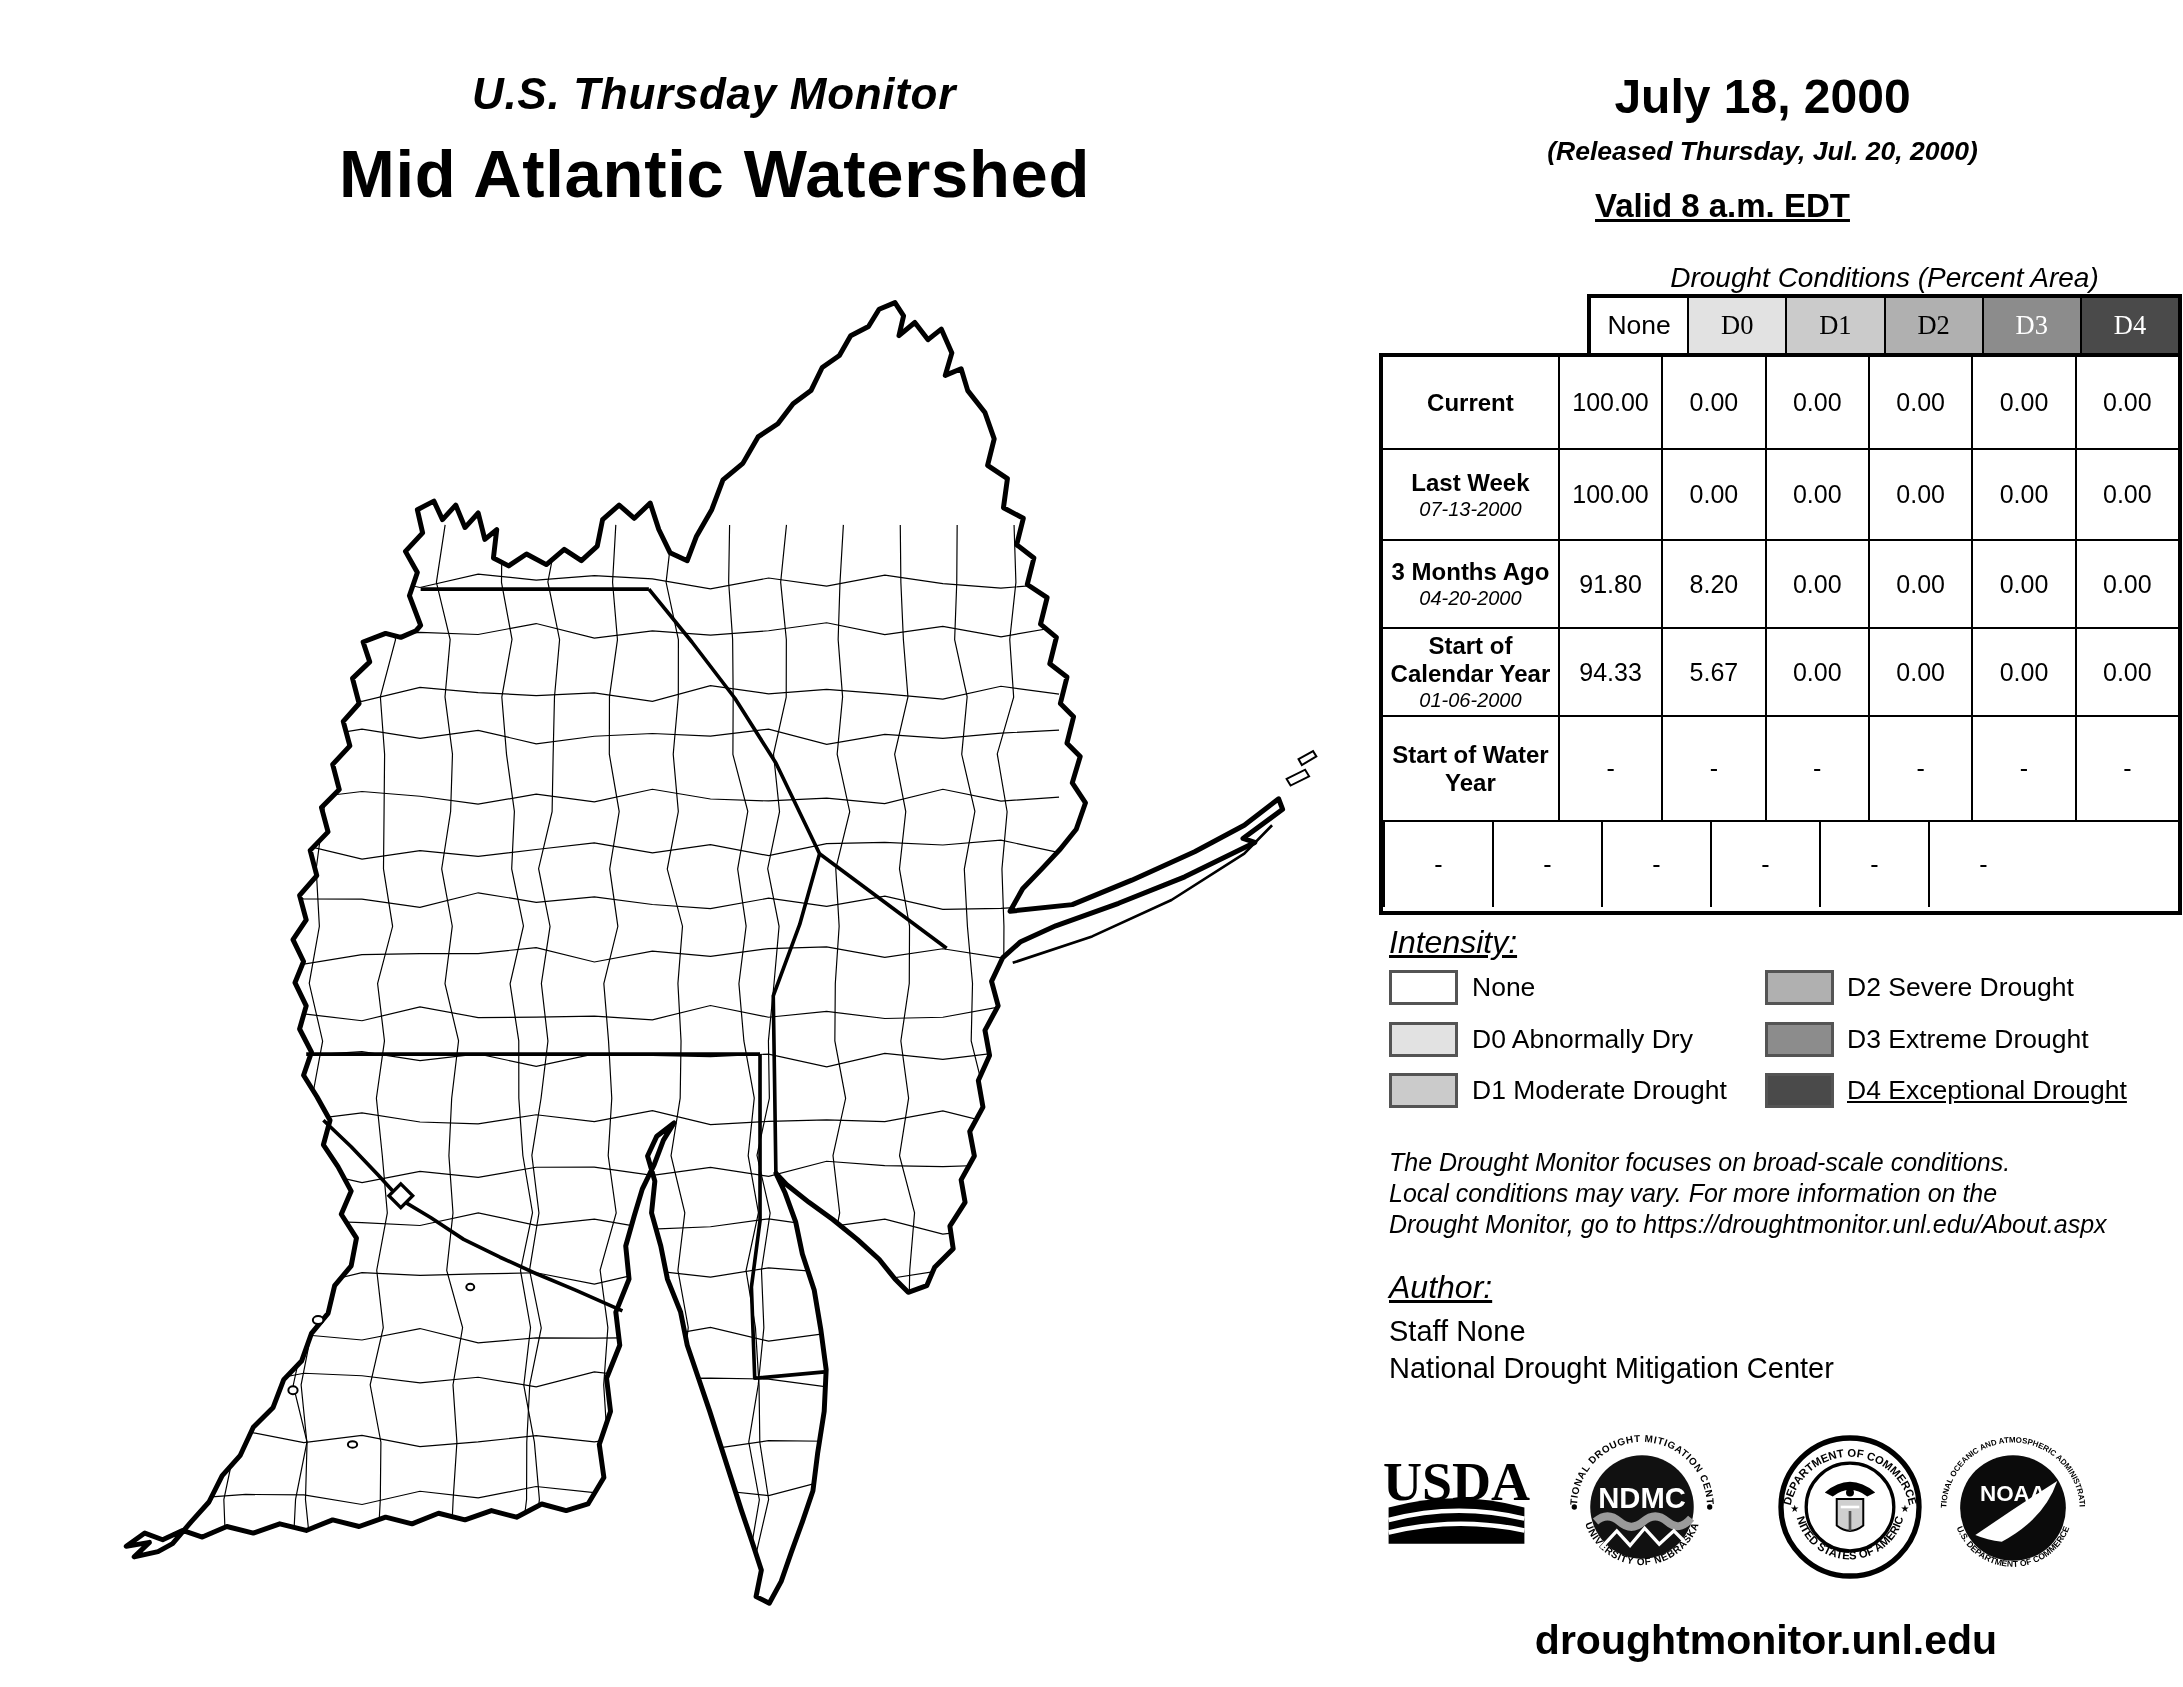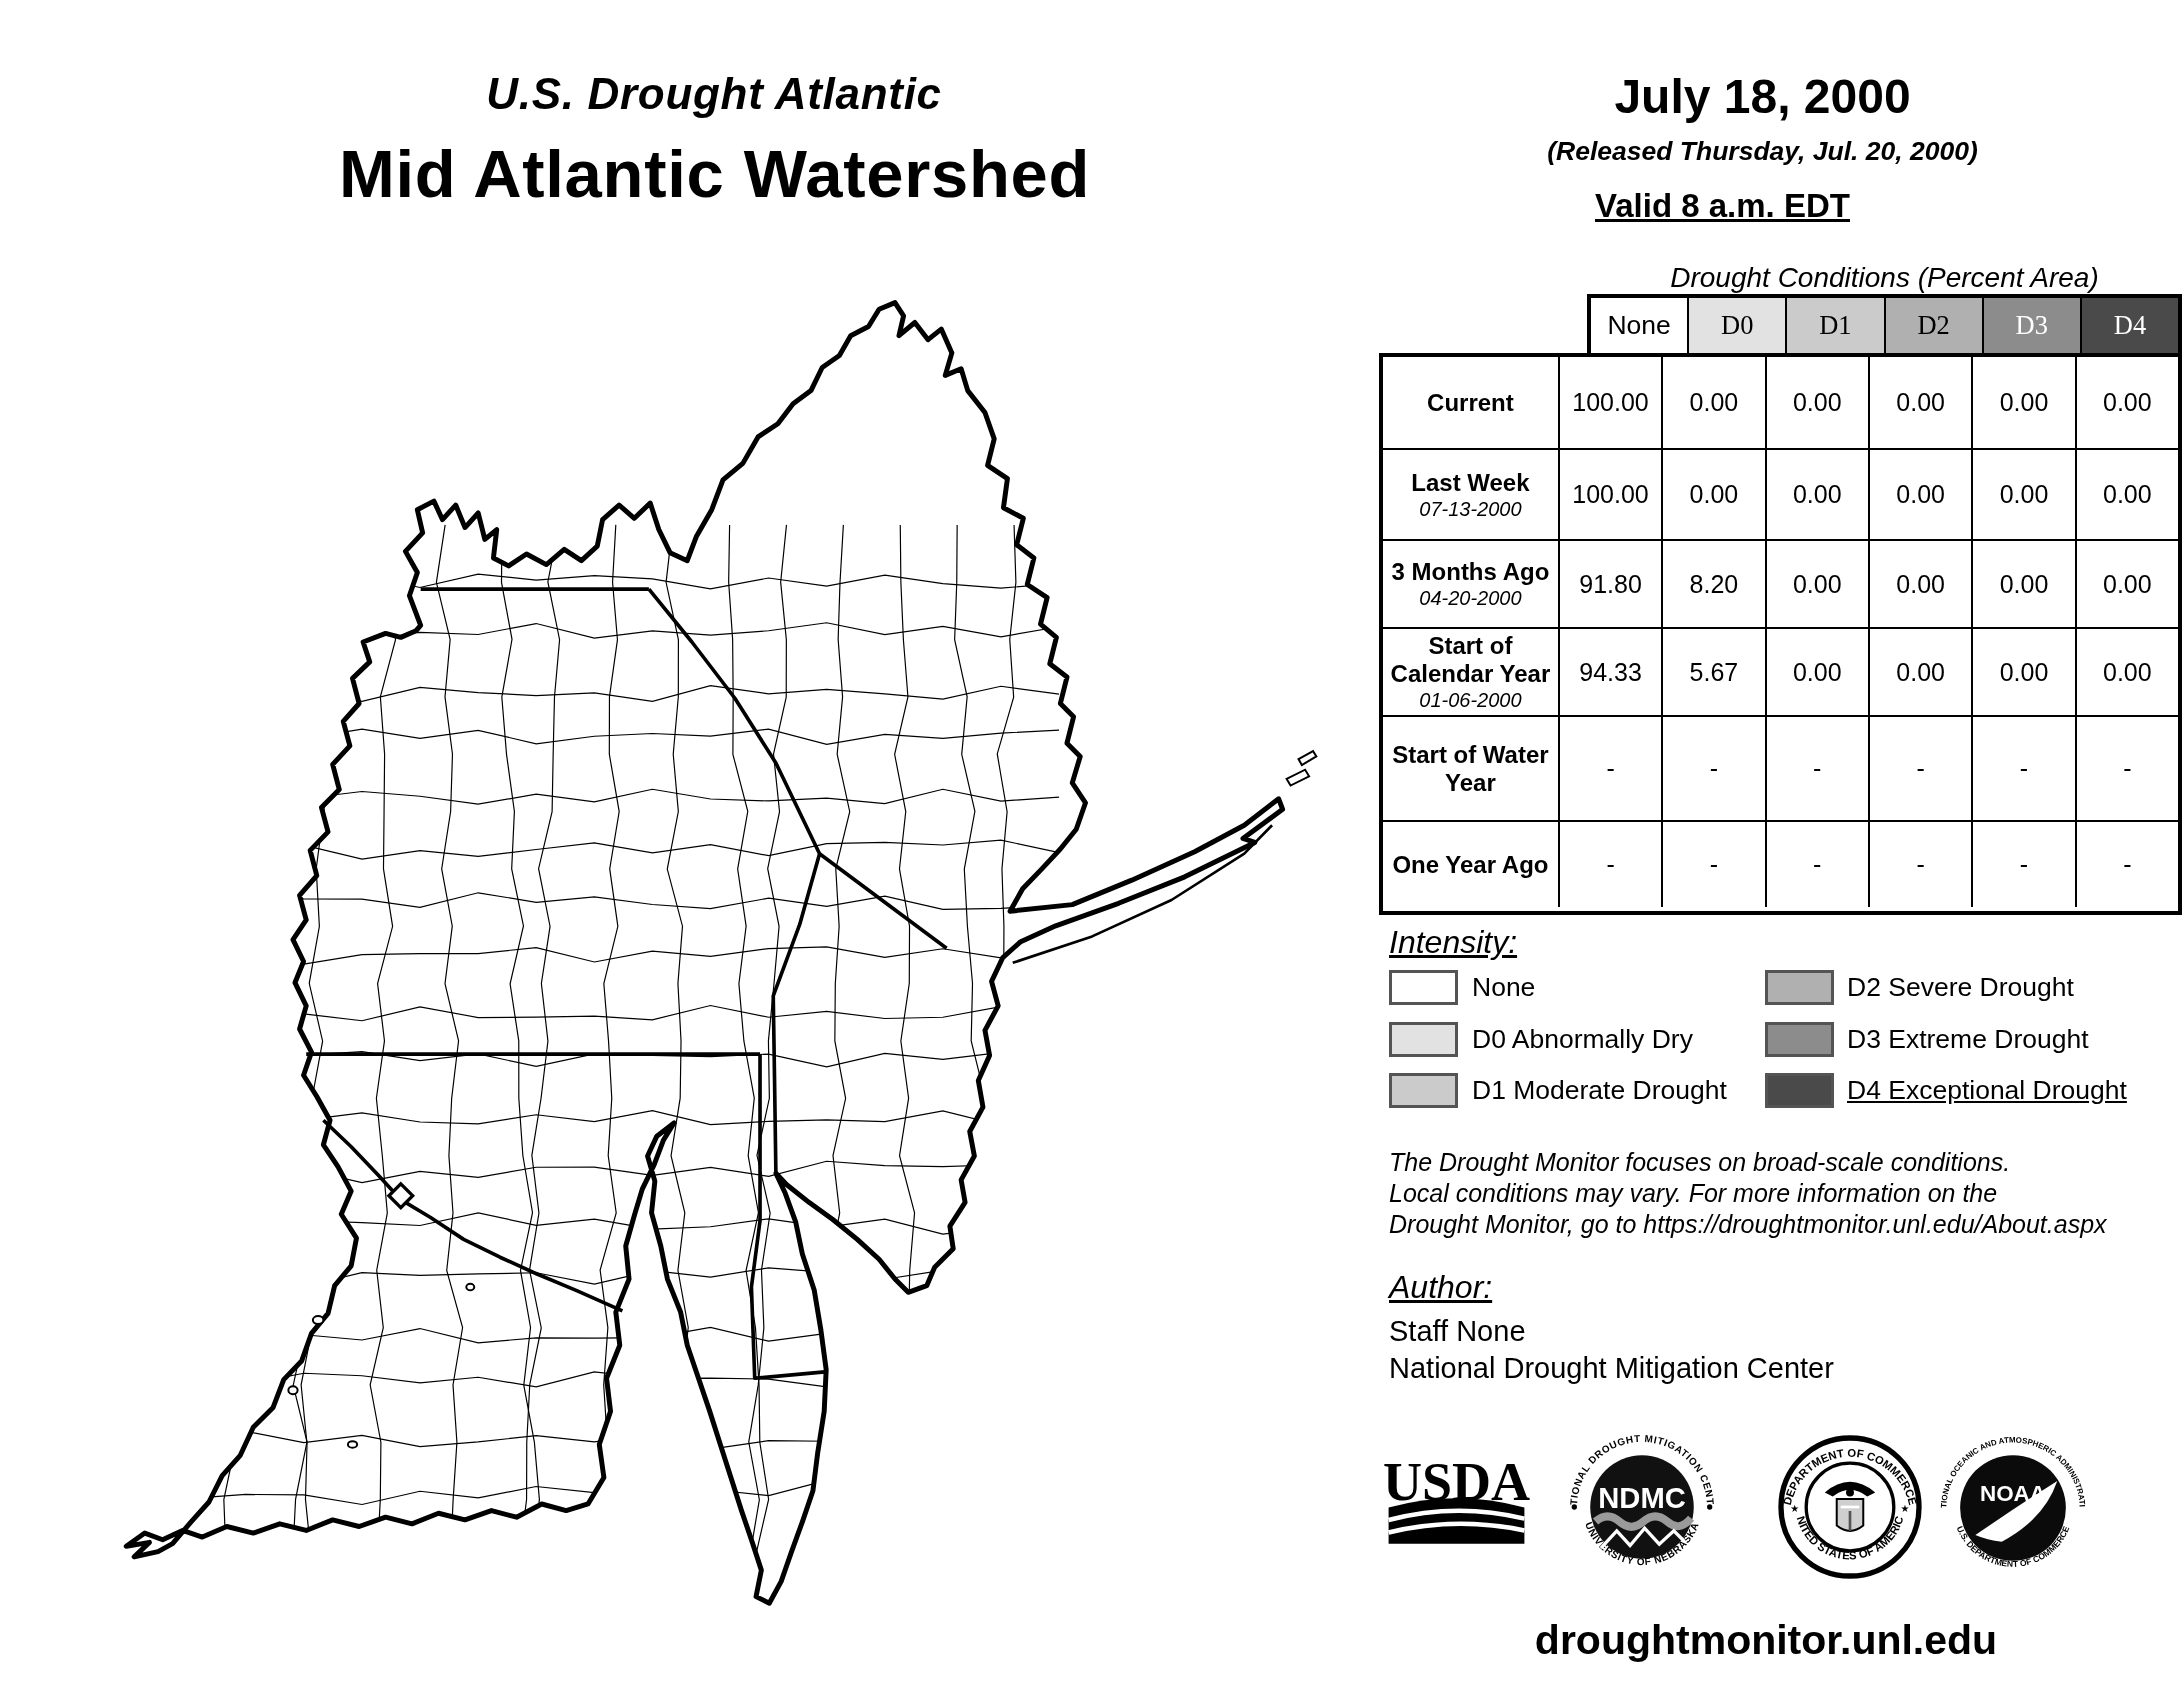--- a/index.html
+++ b/index.html
@@ -117,21 +117,21 @@
 
     <g>
       <path d="M 515 1404 L 533 1422 L 515 1440 L 497 1422 Z" fill="#fff" stroke="#000" stroke-width="5"></path>
       <ellipse class="thinfeat" cx="390" cy="1610" rx="8" ry="6"></ellipse>
       <ellipse class="thinfeat" cx="352" cy="1716" rx="7" ry="6"></ellipse>
       <ellipse class="thinfeat" cx="442" cy="1798" rx="7" ry="5"></ellipse>
       <ellipse class="thinfeat" cx="620" cy="1560" rx="6" ry="5"></ellipse>
     </g>
   </svg>
 
-  <div id="kicker" class="abs ctr">U.S. Drought Atlantic</div>
+  <div id="kicker" class="abs ctr">U.S. Thursday Monitor</div>
   <div id="main-title" class="abs ctr">Mid Atlantic Watershed</div>
   <div id="date-line" class="abs ctr">July 18, 2000</div>
   <div id="released-line" class="abs ctr">(Released Thursday, Jul. 20, 2000)</div>
   <div id="valid-line" class="abs ctr">Valid 8 a.m. EDT</div>
 
   <div id="table-title" class="abs ctr">Drought Conditions (Percent Area)</div>
 
   <div id="col-headers" class="abs">
     <div class="hc" style="background: rgb(255, 255, 255);">None</div>
     <div class="hc" style="background: rgb(226, 226, 226);">D0</div>
@@ -196,24 +196,20 @@
         <div class="dt"></div>
       </div>
       <div class="tc">-</div>
       <div class="tc">-</div>
       <div class="tc">-</div>
       <div class="tc">-</div>
       <div class="tc">-</div>
       <div class="tc">-</div>
     </div>
     <div class="trow r5">
-      <div class="rl">
-        <div class="lbl">One Year Ago</div>
-        <div class="dt"></div>
-      </div>
       <div class="tc">-</div>
       <div class="tc">-</div>
       <div class="tc">-</div>
       <div class="tc">-</div>
       <div class="tc">-</div>
       <div class="tc">-</div>
     </div>
   </div>
 
   <div id="intensity-title" class="abs">Intensity:</div>

